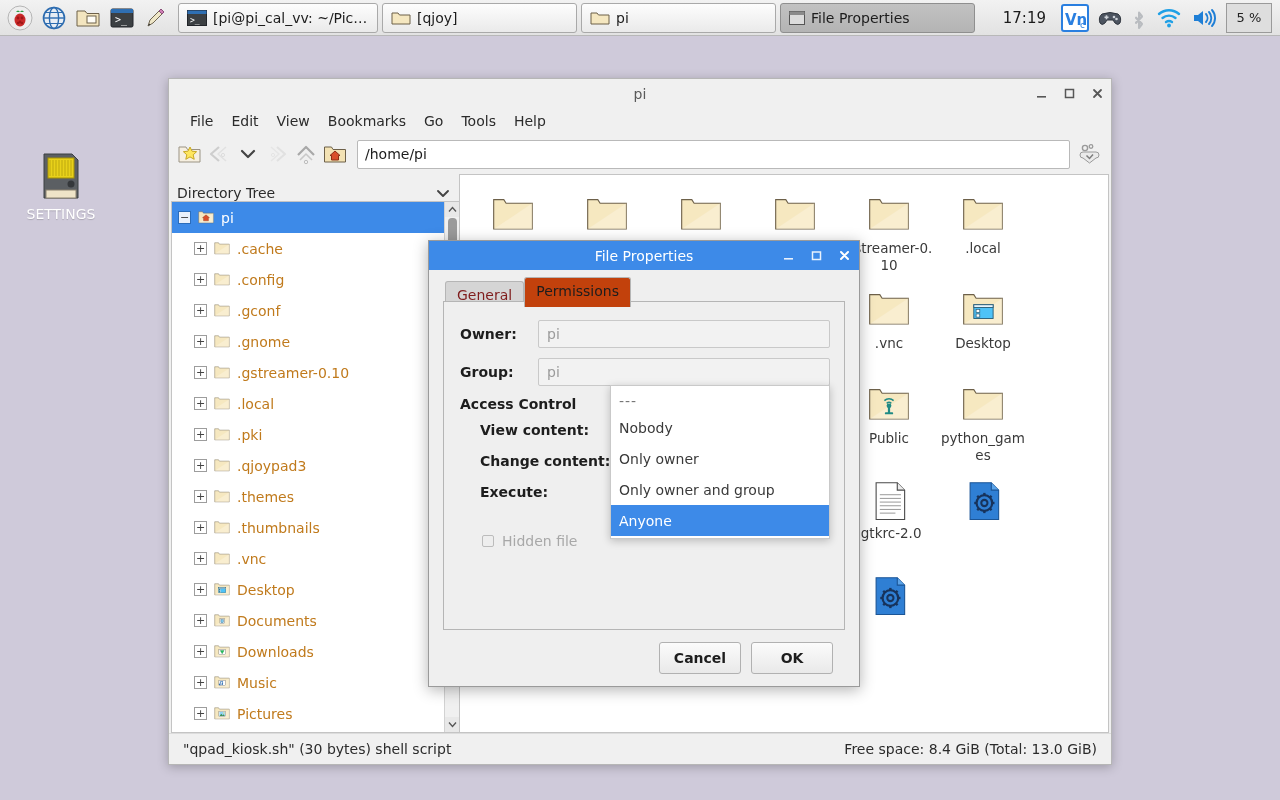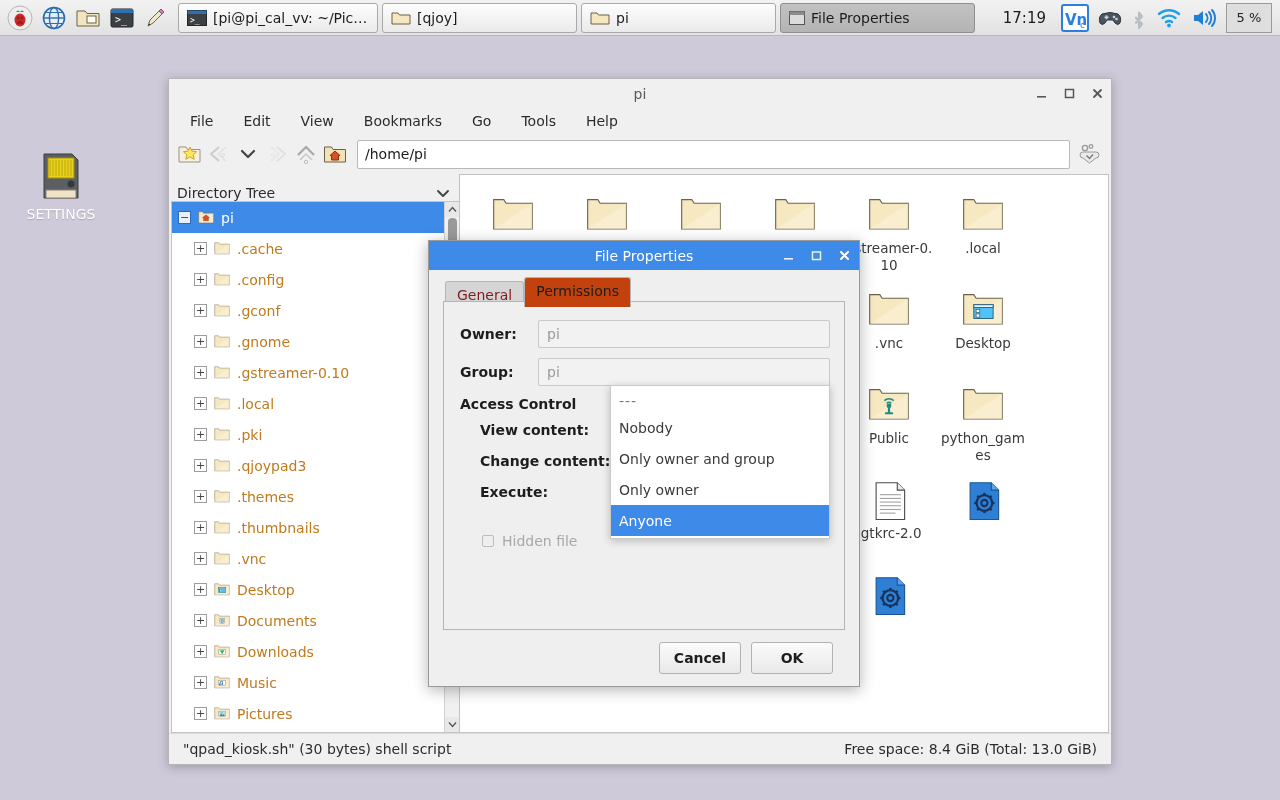--- a/index.html
+++ b/index.html
@@ -71,21 +71,21 @@
   }
   #fm-titlebar {
     height: 29px; background: #f0f0f0;
     display:flex; align-items:center; justify-content:center;
     position: relative; flex: 0 0 auto;
   }
   #fm-title { font-size: 14px; color:#5a5a5a; }
   .win-ctrls { position:absolute; right: 6px; top:0; height:29px; display:flex; align-items:center; gap:13px; }
   .win-ctrl { width:15px; height:15px; display:flex; align-items:center; justify-content:center; color:#4a4a4a; }
 
-  #menubar { height: 26px; display:flex; align-items:center; gap:12px; padding-left: 12px; flex:0 0 auto; }
+  #menubar { height: 26px; display:flex; align-items:center; gap:0; padding-left: 12px; flex:0 0 auto; }
   .menu-item { font-size: 14px; color: #2b2b2b; padding: 3px 9px; }
 
   #toolbar { height: 40px; display:flex; align-items:center; gap:3px; padding: 0 8px; flex:0 0 auto; }
   .tb-btn { width:26px; height:26px; display:flex; align-items:center; justify-content:center; }
   .tb-btn.dim { opacity: .35; }
   #pathbar {
     flex: 1 1 auto; height: 29px; margin: 0 4px 0 6px;
     background: #fff; border: 1px solid #b9b9b9; border-radius: 2px;
     display:flex; align-items:center; padding: 0 7px;
     font-size: 14px; color: #1b1b1b;
@@ -1087,16 +1087,16 @@
 
   <div id="dlg-buttons">
     <span class="dbtn">Cancel</span>
     <span class="dbtn">OK</span>
   </div>
 </div>
 
 <div id="dropdown">
     <div class="ddopt dash">---</div>
     <div class="ddopt">Nobody</div>
+    <div class="ddopt">Only owner</div>
     <div class="ddopt">Only owner and group</div>
-    <div class="ddopt">Only owner</div>
     <div class="ddopt sel">Anyone</div>
   </div>
 
 </body></html>

